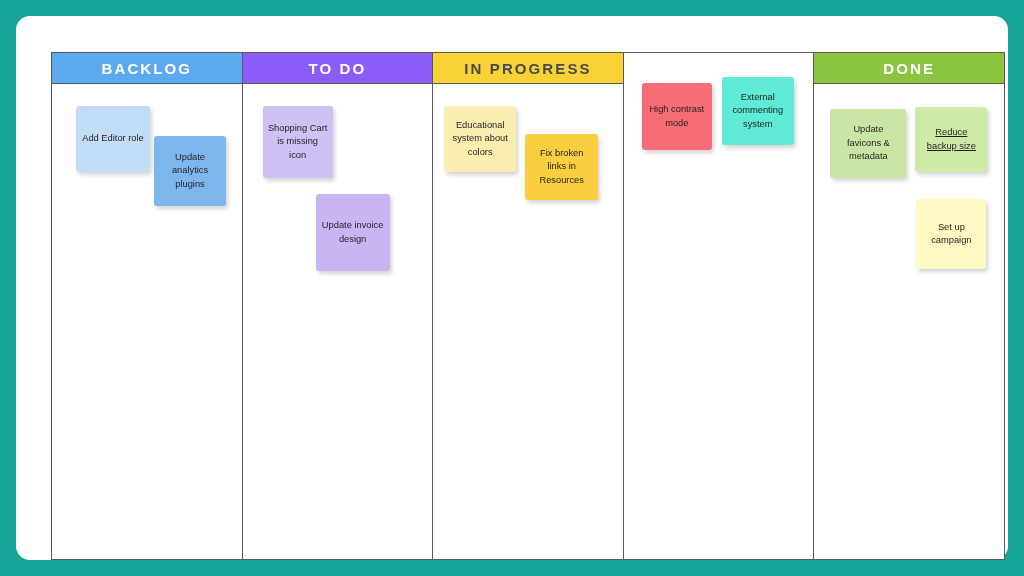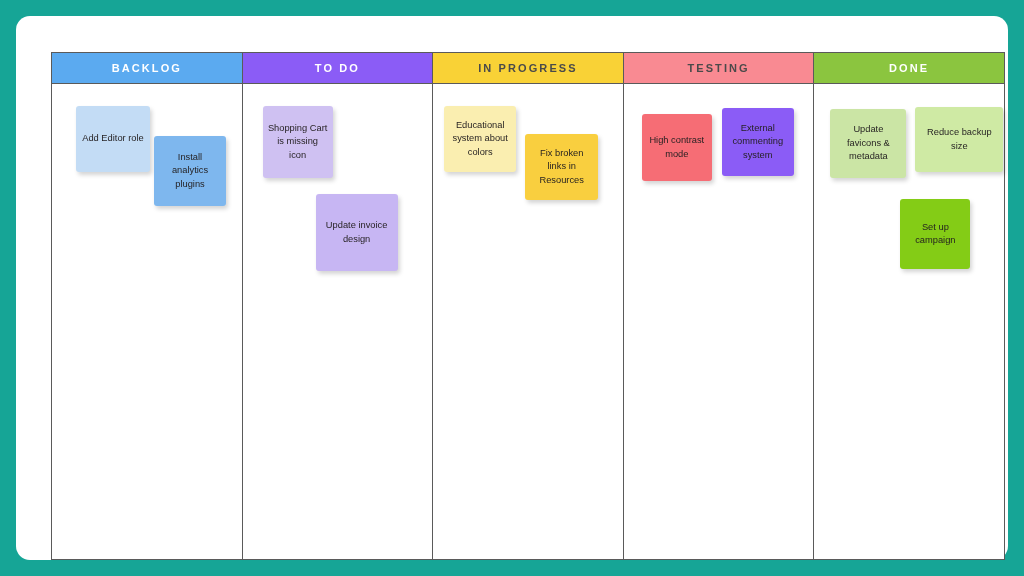--- a/index.html
+++ b/index.html
@@ -52,21 +52,21 @@
     background: #ffffff;
   }
   .column:last-child {
     border-right: none;
   }
 
   .column-header {
     height: 31px;
     line-height: 31px;
     text-align: center;
-    font-size: 11px;
+    font-size: 15px;
     font-weight: bold;
     letter-spacing: 2.1px;
     border-bottom: 1px solid #5a5a5a;
     box-sizing: border-box;
     user-select: none;
   }
 
   .column-body {
     position: relative;
     height: calc(100% - 31px);
@@ -97,66 +97,65 @@
 <div id="board-frame" style="background: rgb(22, 165, 150);">
   <div id="board-canvas" style="background: rgb(255, 255, 255);">
     <div id="board-table" style="border-color: rgb(90, 90, 90);">
         <div class="column" style="border-right-color: rgb(90, 90, 90);">
           <div class="column-header" style="background: rgb(91, 170, 240); color: rgb(255, 255, 255); border-bottom-color: rgb(90, 90, 90);">BACKLOG</div>
           <div class="column-body">
             <div class="note" style="background: rgb(195, 220, 245); left: 24px; top: 22px; width: 74px; height: 66px;">
               <span>Add Editor role</span>
             </div>
             <div class="note" style="background: rgb(126, 183, 238); left: 102px; top: 52px; width: 72px; height: 70px;">
-              <span>Install analytics plugins</span>
+              <span>Update analytics plugins</span>
             </div>
           </div>
         </div>
         <div class="column" style="border-right-color: rgb(90, 90, 90);">
           <div class="column-header" style="background: #8b5cf6; color: rgb(255, 255, 255); border-bottom-color: rgb(90, 90, 90);">TO DO</div>
           <div class="column-body">
             <div class="note" style="background: rgb(207, 193, 242); left: 20px; top: 22px; width: 70px; height: 72px;">
               <span>Shopping Cart is missing icon</span>
             </div>
-            <div class="note" style="background: rgb(199, 182, 243); left: 73px; top: 110px; width: 82px; height: 77px;">
+            <div class="note" style="background: rgb(199, 182, 243); left: 73px; top: 110px; width: 74px; height: 77px;">
               <span>Update invoice design</span>
             </div>
           </div>
         </div>
         <div class="column" style="border-right-color: rgb(90, 90, 90);">
           <div class="column-header" style="background: rgb(249, 210, 54); color: rgb(74, 74, 74); border-bottom-color: rgb(90, 90, 90);">IN PROGRESS</div>
           <div class="column-body">
             <div class="note" style="background: rgb(250, 238, 176); left: 11px; top: 22px; width: 72px; height: 66px;">
               <span>Educational system about colors</span>
             </div>
             <div class="note" style="background: rgb(249, 207, 63); left: 92px; top: 50px; width: 73px; height: 66px;">
               <span>Fix broken links in Resources</span>
             </div>
           </div>
         </div>
         <div class="column" style="border-right-color: rgb(90, 90, 90);">
-          <div class="column-header" style="background: rgb(249, 138, 146); color: rgb(74, 74, 74); border-bottom-color: rgb(90, 90, 90);">TESTING</div>
           <div class="column-body">
             <div class="note" style="background: rgb(246, 109, 117); left: 18px; top: 30px; width: 70px; height: 67px;">
               <span>High contrast mode</span>
             </div>
-            <div class="note" style="background: #8b5cf6; left: 98px; top: 24px; width: 72px; height: 68px;">
+            <div class="note" style="background: #5eead4; left: 98px; top: 24px; width: 72px; height: 68px;">
               <span>External commenting system</span>
             </div>
           </div>
         </div>
         <div class="column" style="border-right-color: rgb(90, 90, 90);">
           <div class="column-header" style="background: rgb(139, 197, 63); color: rgb(255, 255, 255); border-bottom-color: rgb(90, 90, 90);">DONE</div>
           <div class="column-body">
             <div class="note" style="background: rgb(203, 229, 165); left: 16px; top: 25px; width: 76px; height: 69px;">
               <span>Update favicons &amp; metadata</span>
             </div>
-            <div class="note" style="background: rgb(207, 234, 164); left: 101px; top: 23px; width: 88px; height: 65px;">
+            <div class="note" style="background: rgb(207, 234, 164); left: 101px; top: 23px; width: 72px; height: 65px; text-decoration: underline;">
               <span>Reduce backup size</span>
             </div>
-            <div class="note" style="background: #84cc16; left: 86px; top: 115px; width: 70px; height: 70px;">
+            <div class="note" style="background: #fef9c3; left: 102px; top: 115px; width: 70px; height: 70px;">
               <span>Set up campaign</span>
             </div>
           </div>
         </div>
       </div>
   </div>
 </div>
 
 </body></html>

